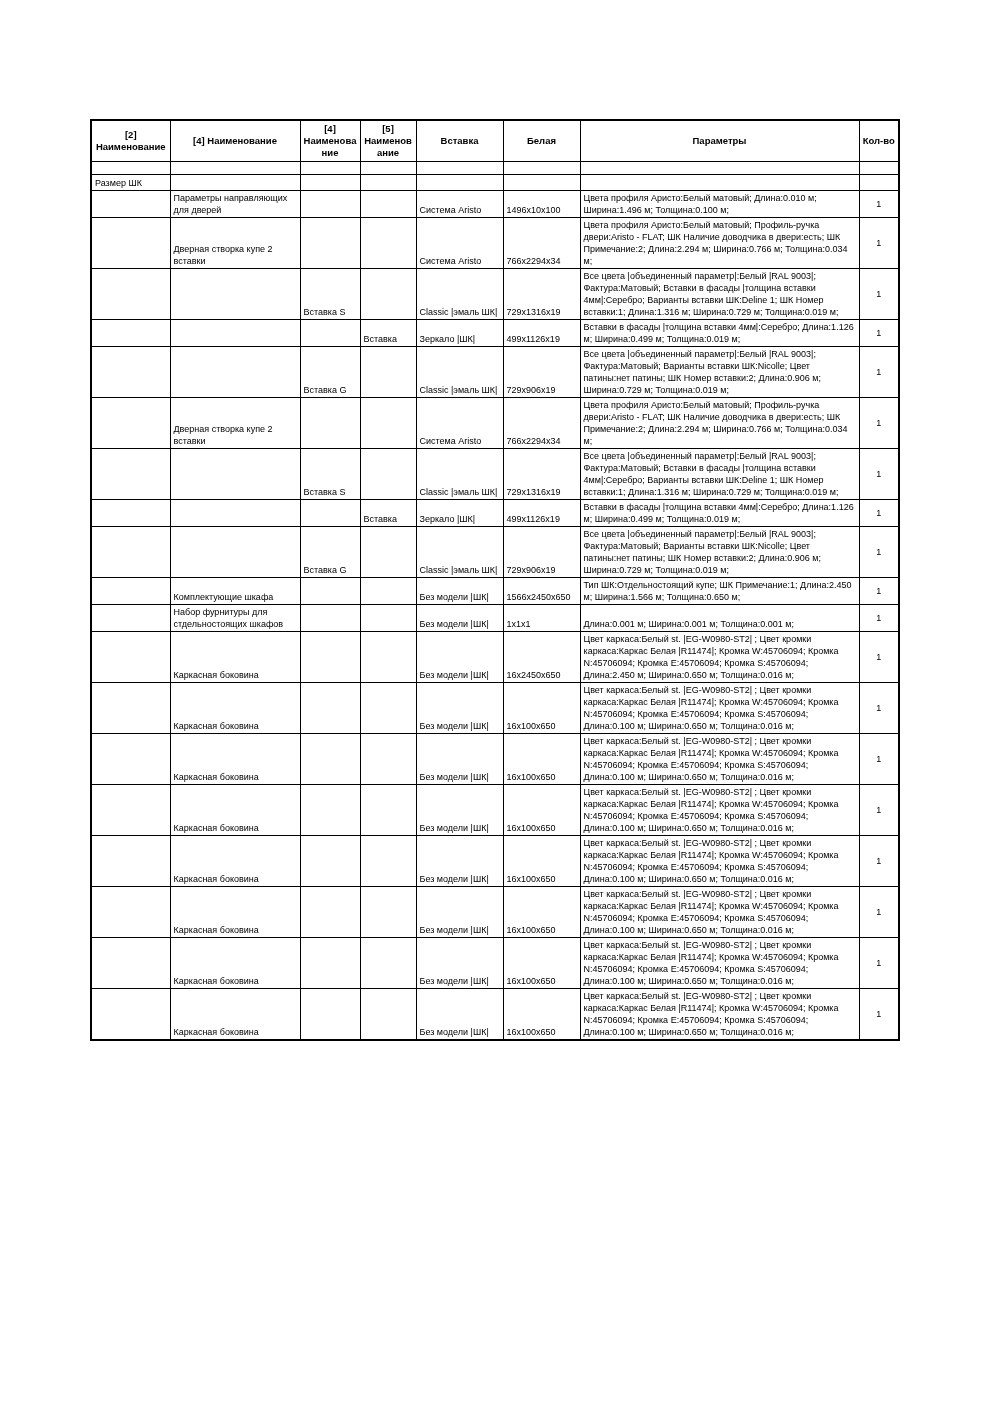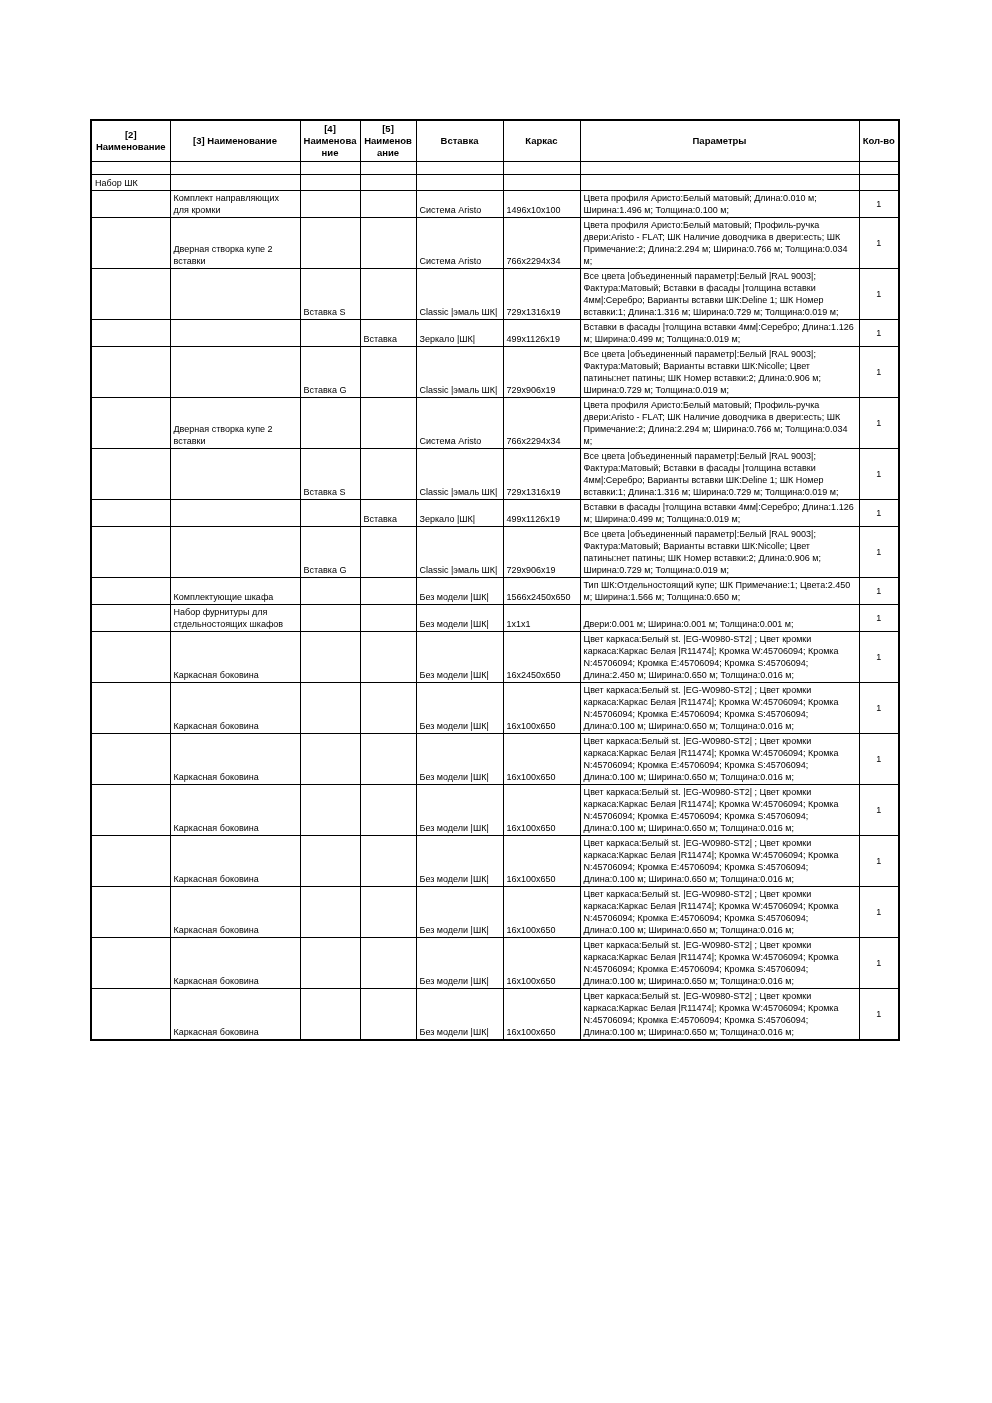--- a/index.html
+++ b/index.html
@@ -31,59 +31,59 @@
         <col style="width:77px">
         <col style="width:279px">
         <col style="width:40px">
     </colgroup>
     <thead>
       <tr>
         <th class="col-name2">
           <div>[2]</div>
           <div class="wrapword">Наименование</div>
         </th>
-        <th class="col-name3">[3] Наименование</th>
+        <th class="col-name3">[4] Наименование</th>
         <th class="col-name4">
           <div>[4]</div>
           <div class="wrapword">Наименование</div>
         </th>
         <th class="col-name5">
           <div>[5]</div>
           <div class="wrapword">Наименование</div>
         </th>
         <th class="col-model">Вставка</th>
-        <th class="col-size">Каркас</th>
+        <th class="col-size">Белая</th>
         <th class="col-params">Параметры</th>
         <th class="col-qty">Кол-во</th>
       </tr>
     </thead>
     <tbody id="table-body">
         <tr class="spacer">
           <td class="col-name2"></td>
           <td class="col-name3"></td>
           <td class="col-name4"></td>
           <td class="col-name5"></td>
           <td class="col-model"></td>
           <td class="col-size"></td>
           <td class="col-params"></td>
           <td class="col-qty"></td>
         </tr>
         <tr class="section">
-          <td class="col-name2">Набор ШК</td>
+          <td class="col-name2">Размер ШК</td>
           <td class="col-name3"></td>
           <td class="col-name4"></td>
           <td class="col-name5"></td>
           <td class="col-model"></td>
           <td class="col-size"></td>
           <td class="col-params"></td>
           <td class="col-qty"></td>
         </tr>
         <tr class="item">
           <td class="col-name2"></td>
-          <td class="col-name3">Комплект направляющих для кромки</td>
+          <td class="col-name3">Параметры направляющих для дверей</td>
           <td class="col-name4"></td>
           <td class="col-name5"></td>
           <td class="col-model">Система Aristo</td>
           <td class="col-size">1496x10x100</td>
           <td class="col-params">Цвета профиля Аристо:Белый матовый; Длина:0.010 м; Ширина:1.496 м; Толщина:0.100 м;</td>
           <td class="col-qty">1</td>
         </tr>
         <tr class="item">
           <td class="col-name2"></td>
           <td class="col-name3">Дверная створка купе 2 вставки</td>
@@ -164,31 +164,31 @@
           <td class="col-params">Все цвета |объединенный параметр|:Белый |RAL 9003|; Фактура:Матовый; Варианты вставки ШК:Nicolle; Цвет патины:нет патины; ШК Номер вставки:2; Длина:0.906 м; Ширина:0.729 м; Толщина:0.019 м;</td>
           <td class="col-qty">1</td>
         </tr>
         <tr class="item">
           <td class="col-name2"></td>
           <td class="col-name3">Комплектующие шкафа</td>
           <td class="col-name4"></td>
           <td class="col-name5"></td>
           <td class="col-model">Без модели |ШК|</td>
           <td class="col-size">1566x2450x650</td>
-          <td class="col-params">Тип ШК:Отдельностоящий купе; ШК Примечание:1; Цвета:2.450 м; Ширина:1.566 м; Толщина:0.650 м;</td>
+          <td class="col-params">Тип ШК:Отдельностоящий купе; ШК Примечание:1; Длина:2.450 м; Ширина:1.566 м; Толщина:0.650 м;</td>
           <td class="col-qty">1</td>
         </tr>
         <tr class="item">
           <td class="col-name2"></td>
           <td class="col-name3">Набор фурнитуры для стдельностоящих шкафов</td>
           <td class="col-name4"></td>
           <td class="col-name5"></td>
           <td class="col-model">Без модели |ШК|</td>
           <td class="col-size">1x1x1</td>
-          <td class="col-params">Двери:0.001 м; Ширина:0.001 м; Толщина:0.001 м;</td>
+          <td class="col-params">Длина:0.001 м; Ширина:0.001 м; Толщина:0.001 м;</td>
           <td class="col-qty">1</td>
         </tr>
         <tr class="item">
           <td class="col-name2"></td>
           <td class="col-name3">Каркасная боковина</td>
           <td class="col-name4"></td>
           <td class="col-name5"></td>
           <td class="col-model">Без модели |ШК|</td>
           <td class="col-size">16x2450x650</td>
           <td class="col-params">Цвет каркаса:Белый st. |EG-W0980-ST2| ; Цвет кромки каркаса:Каркас Белая |R11474|; Кромка W:45706094; Кромка N:45706094; Кромка E:45706094; Кромка S:45706094; Длина:2.450 м; Ширина:0.650 м; Толщина:0.016 м;</td>

